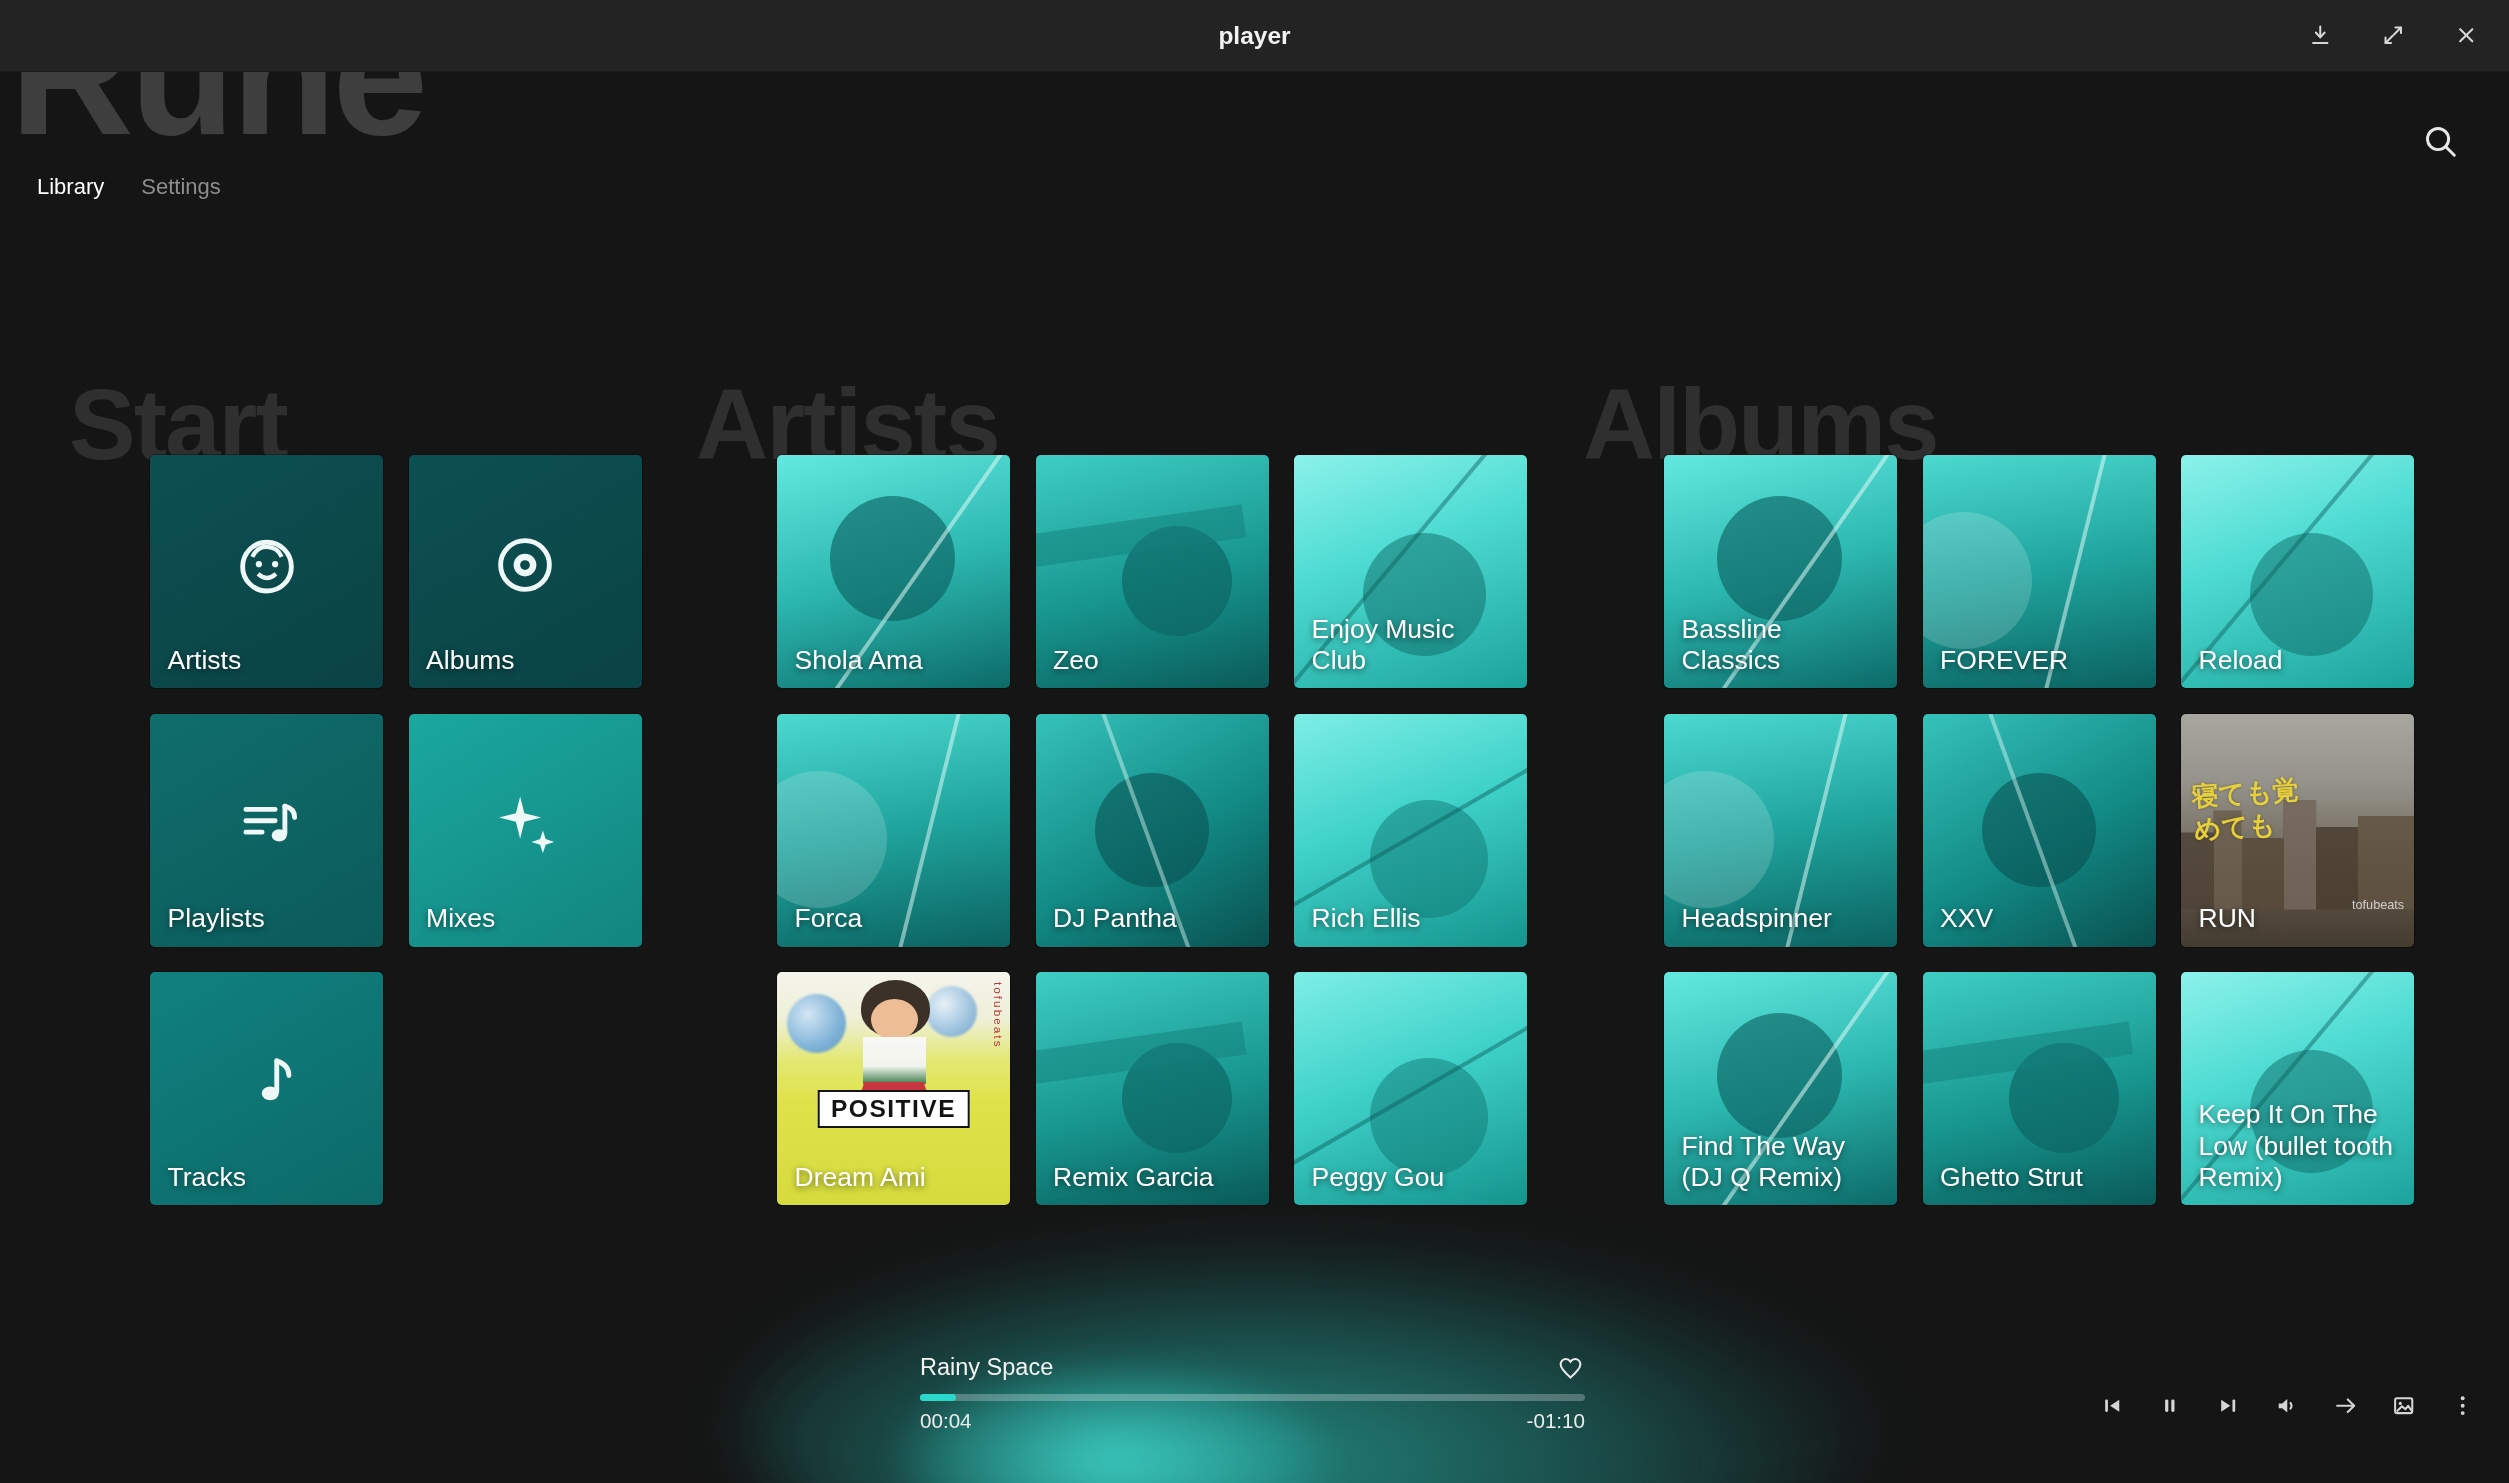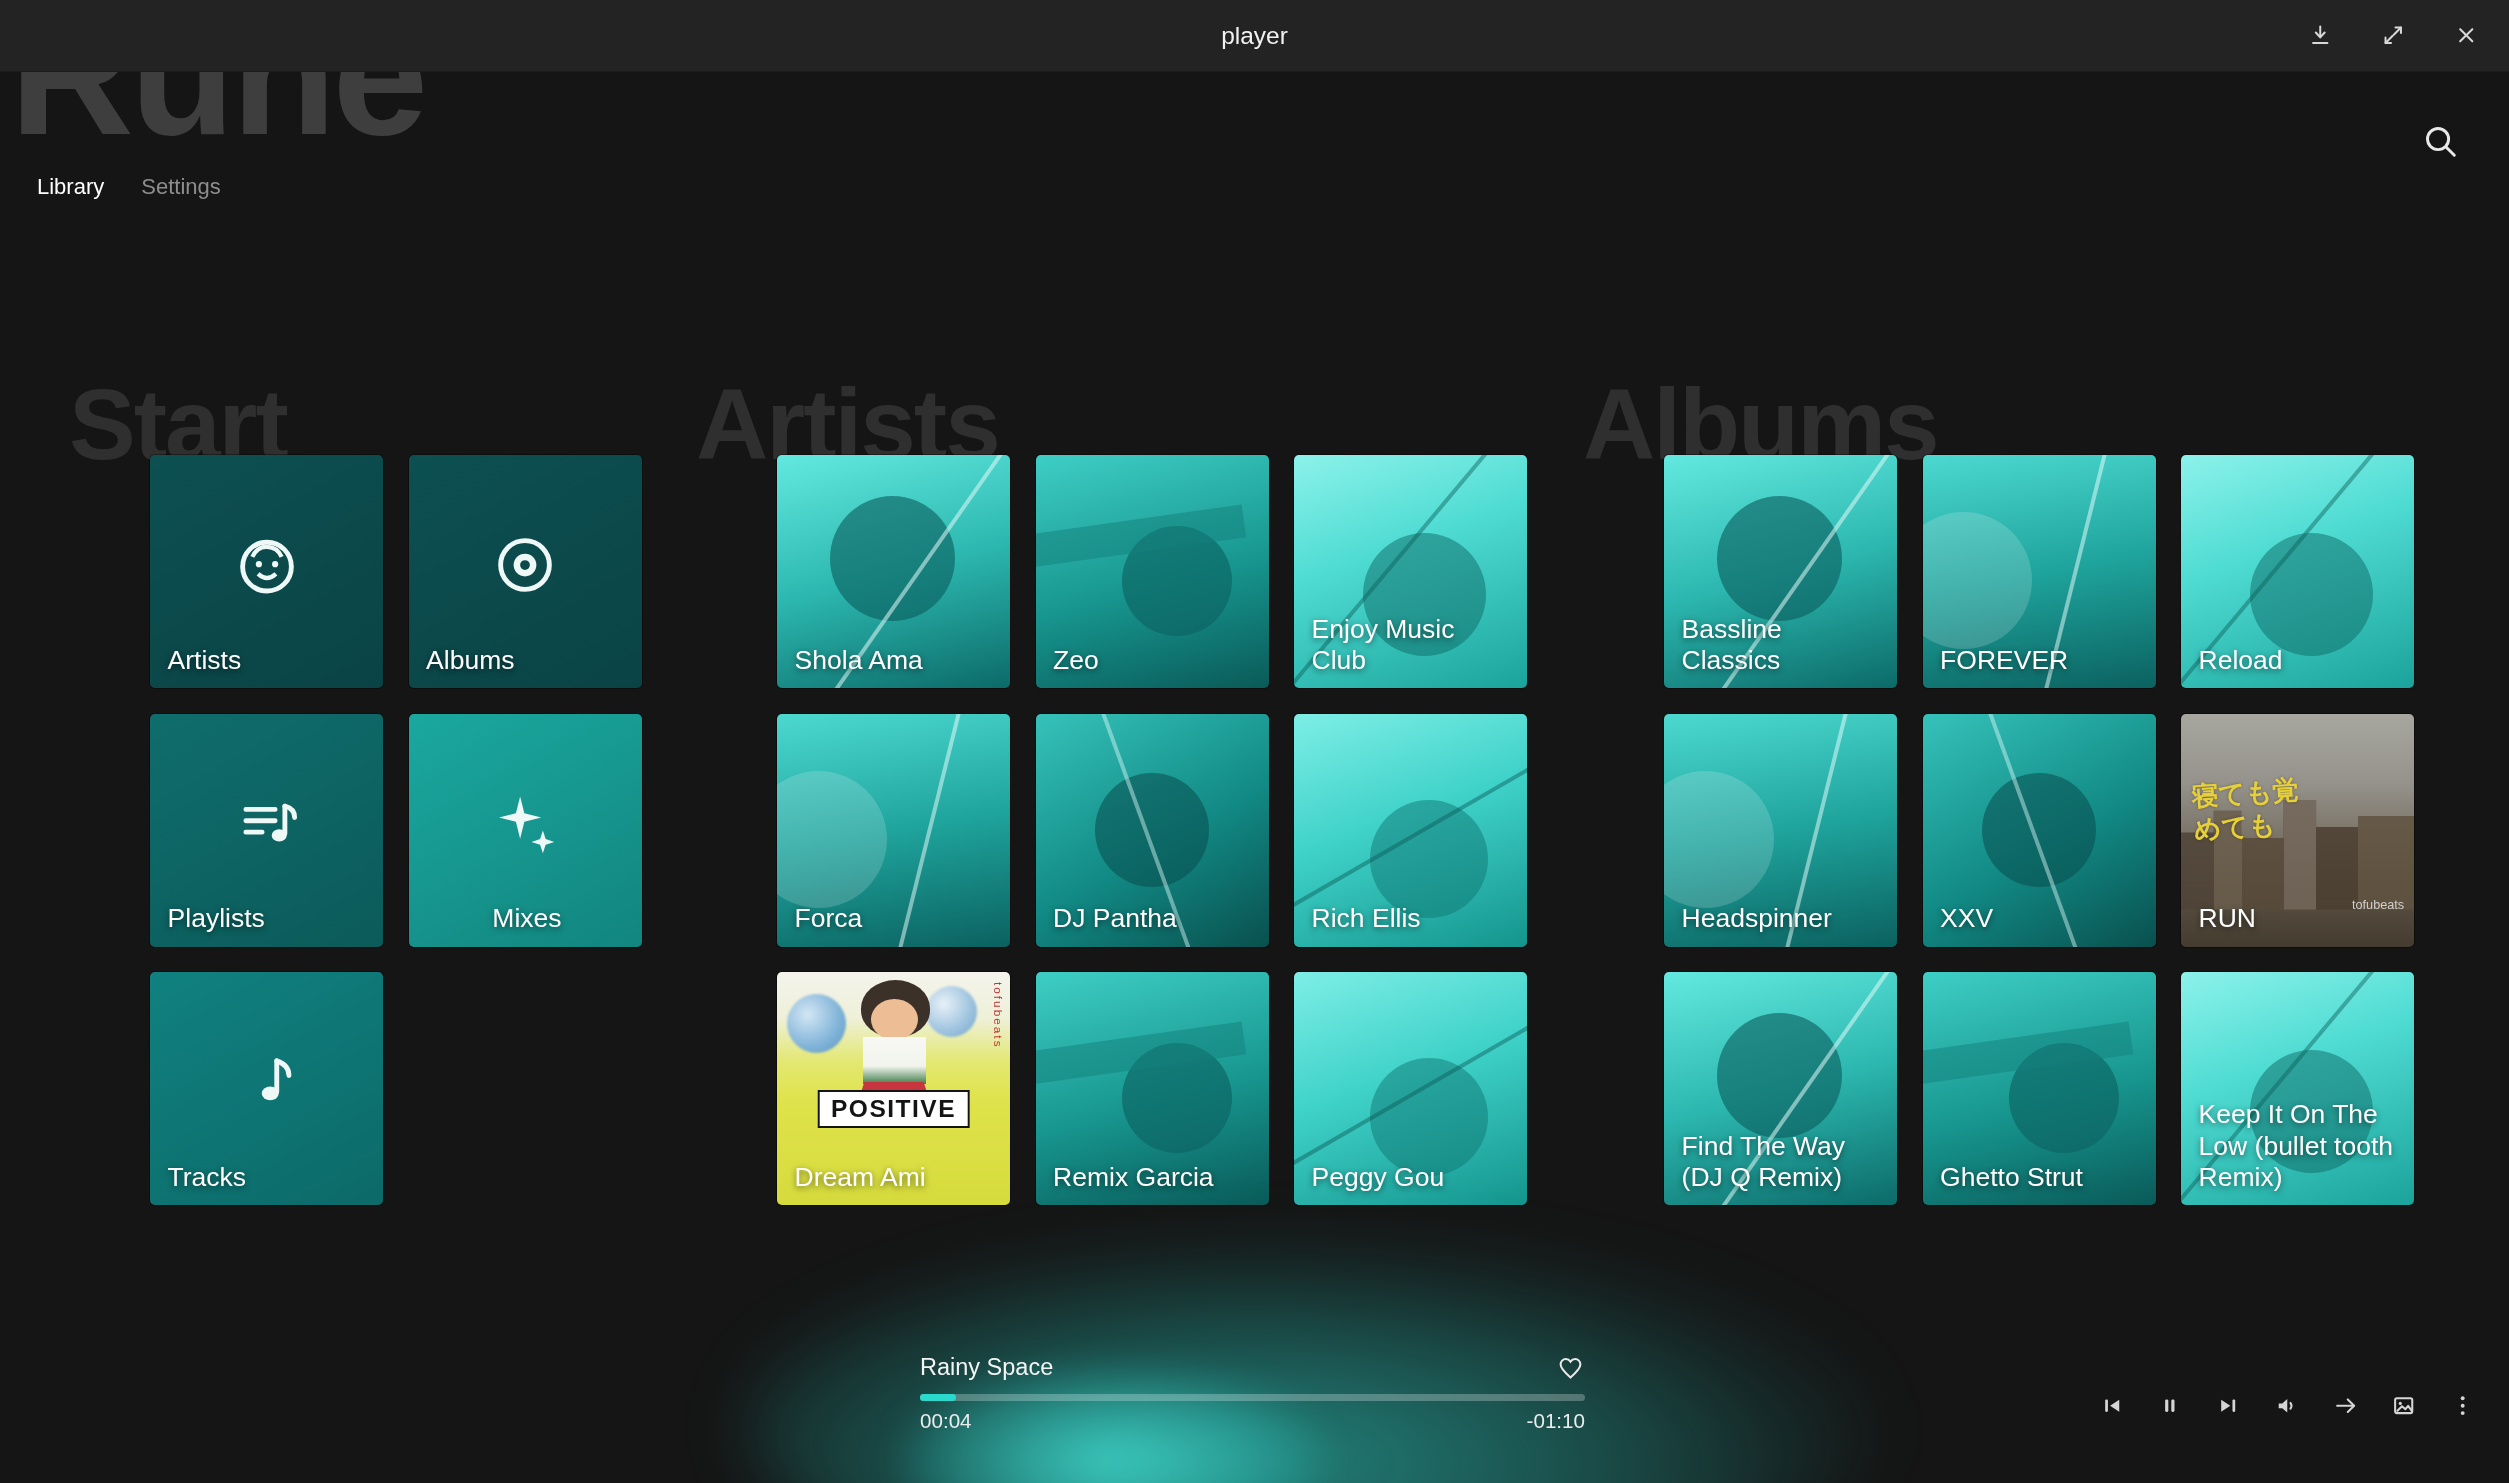--- a/index.html
+++ b/index.html
@@ -4,21 +4,21 @@
 <style>
   html,body{margin:0;padding:0;background:#0e0e0e;}
   body{width:2509px;height:1484px;position:relative;overflow:hidden;
        font-family:"Liberation Sans",sans-serif;color:#fff;}
   .app{position:absolute;inset:0;background:#151515;overflow:hidden;}
 
   
   .titlebar{position:absolute;top:0;left:0;right:0;height:71px;background:#232323;
             display:flex;align-items:center;justify-content:center;z-index:30;
             border-bottom:1px solid #1b1b1b;}
-  .titlebar-title{font-size:24.5px;font-weight:normal;color:#f2f2f2;}
+  .titlebar-title{font-size:24.5px;font-weight:bold;color:#f2f2f2;}
   .titlebar-controls{position:absolute;right:25.5px;top:0;height:71px;display:flex;align-items:center;gap:39px;}
   .tb-btn{background:none;border:none;padding:3.9px;cursor:pointer;color:#d9d9d9;display:flex;}
   .tb-btn svg{width:26.5px;height:26.5px;stroke:#d9d9d9;fill:none;stroke-width:1.8;stroke-linecap:round;stroke-linejoin:round;}
 
   
   .rune-watermark{position:absolute;left:9.8px;top:-11.8px;font-size:172px;font-weight:bold;
                   color:#3e3e3e;letter-spacing:-3.9px;line-height:1;z-index:1;}
   .main-nav{position:absolute;left:37px;top:174px;display:flex;gap:37px;z-index:5;}
   .nav-item{font-size:22px;color:#8d8d8d;cursor:pointer;}
   .nav-item.active{color:#ffffff;}
@@ -43,21 +43,21 @@
               color:#fff;text-shadow:0 2px 5.9px rgba(0,0,0,.55);z-index:3;}
 
   
   .start-tile .start-icon{position:absolute;left:50%;top:71px;transform:translateX(-50%);
                           width:78px;height:78px;}
   .start-icon *{stroke:#eef8f7;}
   .start-icon .fil{fill:#eef8f7;stroke:none;}
   .st-artists{background:linear-gradient(150deg,#0d5052 0%,#0a4345 100%);}
   .st-albums{background:linear-gradient(150deg,#0d5052 0%,#0a4345 100%);}
   .st-playlists{background:linear-gradient(150deg,#0f6d6c 0%,#0b5b5a 100%);}
-  .st-mixes{background:linear-gradient(150deg,#1aa89f 0%,#12857f 100%);text-align:center;}
+  .st-mixes{background:linear-gradient(150deg,#1aa89f 0%,#12857f 100%);}
   .st-tracks{background:linear-gradient(150deg,#108180 0%,#0c6a68 100%);}
 
   
   .art{position:absolute;inset:0;}
   .art::before,.art::after{content:"";position:absolute;}
   .art-a{background:linear-gradient(165deg,#63e9df 0%,#2cb8b0 50%,#0c6a68 100%);}
   .art-a::before{width:125px;height:125px;border-radius:50%;background:rgba(10,92,92,.6);left:53px;top:41px;}
   .art-a::after{width:3.9px;height:333px;background:rgba(222,250,248,.55);transform:rotate(35deg);left:139px;top:-49px;}
   .art-b{background:linear-gradient(165deg,#3ecec5 0%,#17968f 55%,#0a5a58 100%);}
   .art-b::before{width:110px;height:110px;border-radius:50%;background:rgba(12,100,98,.65);left:86px;top:71px;}

